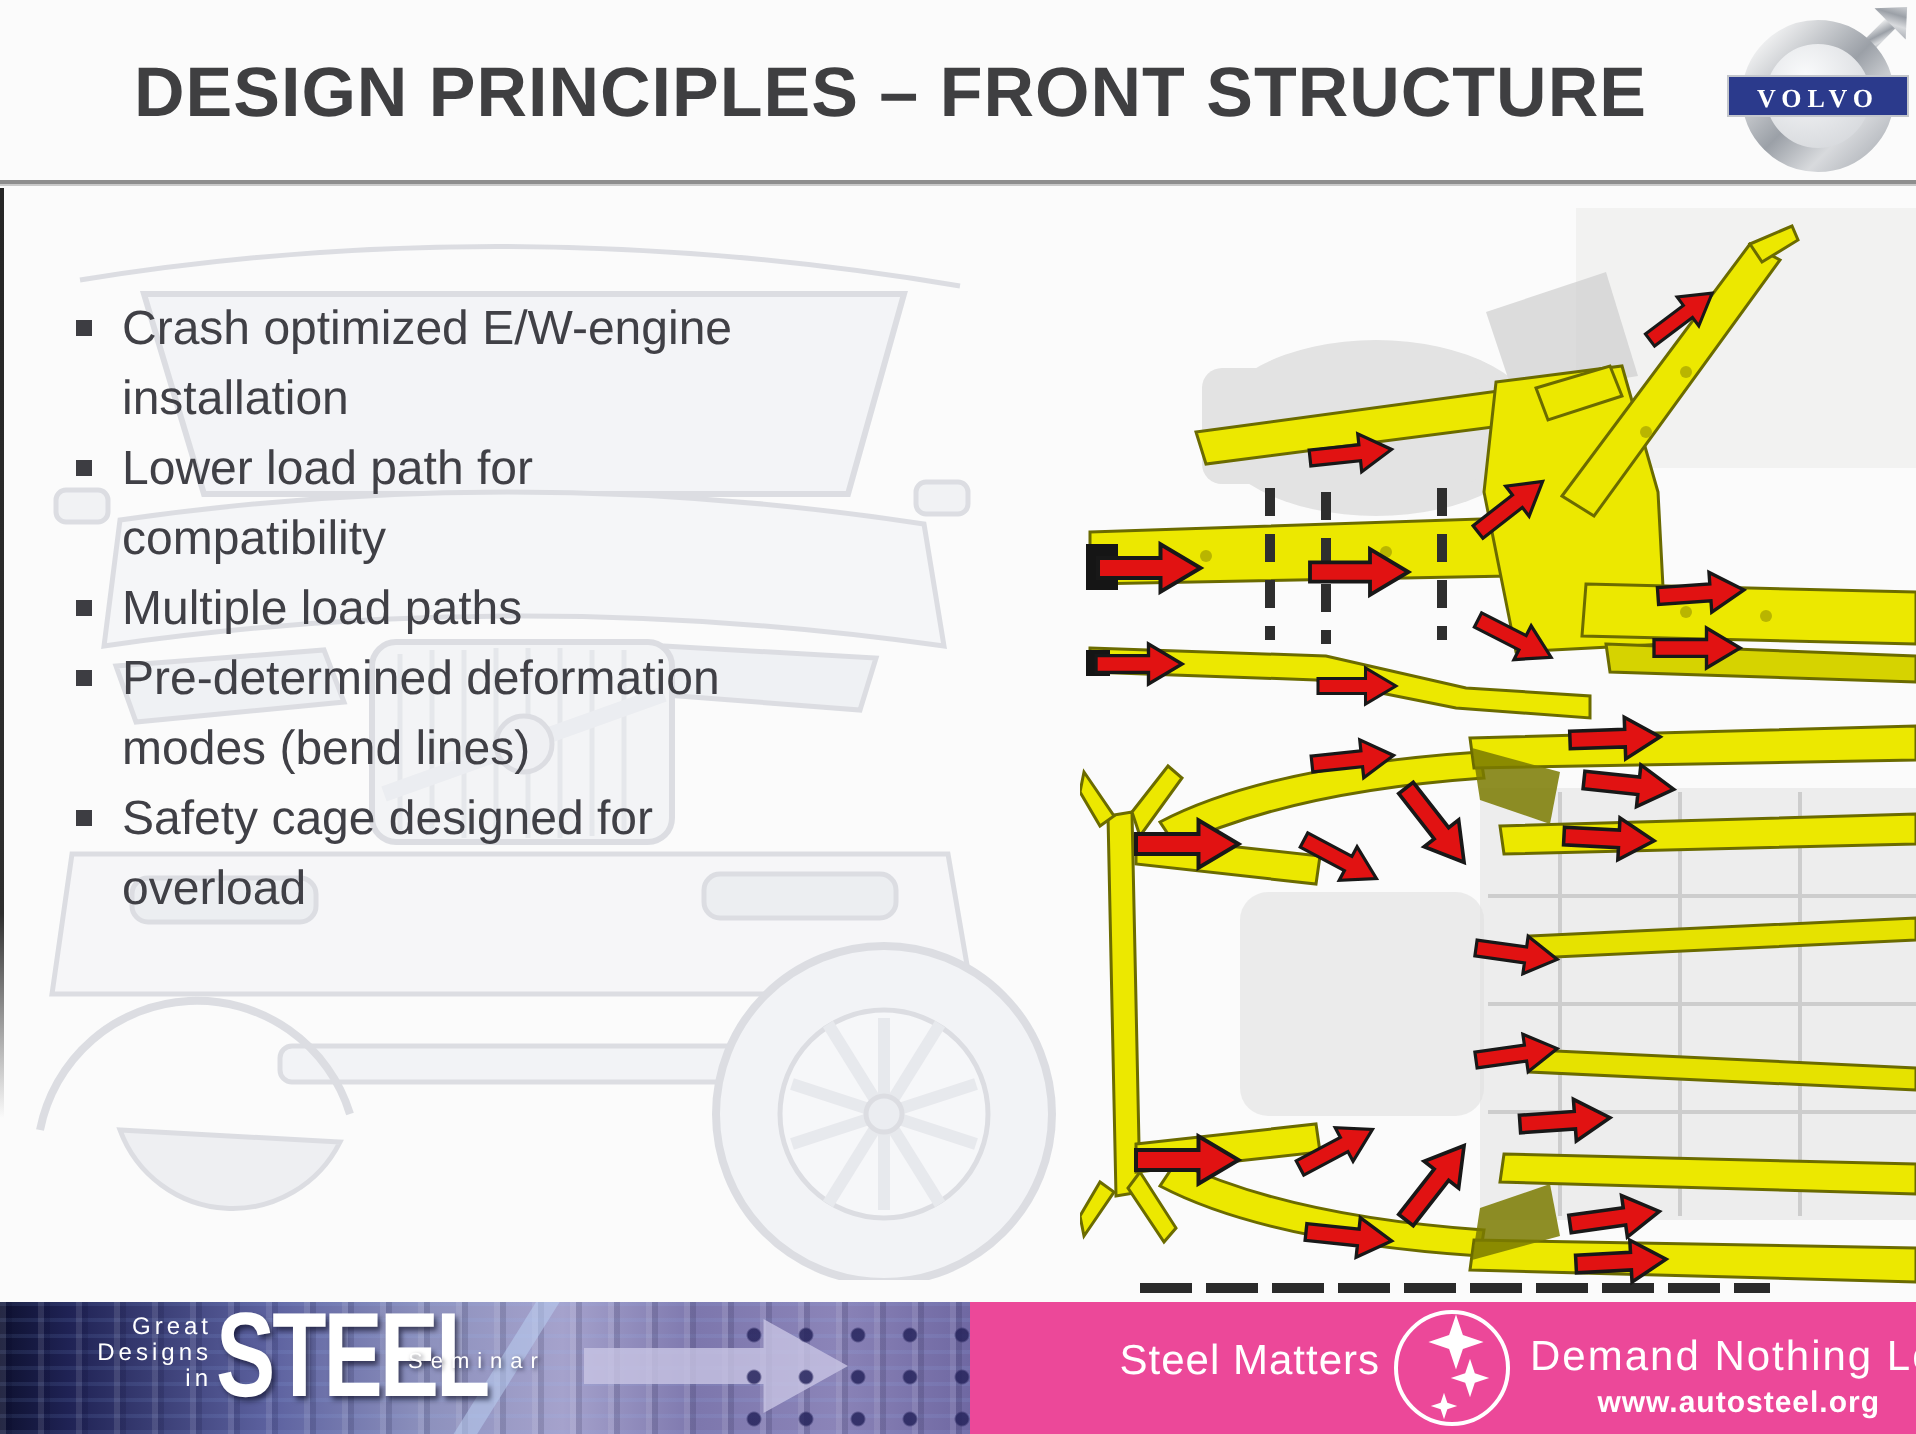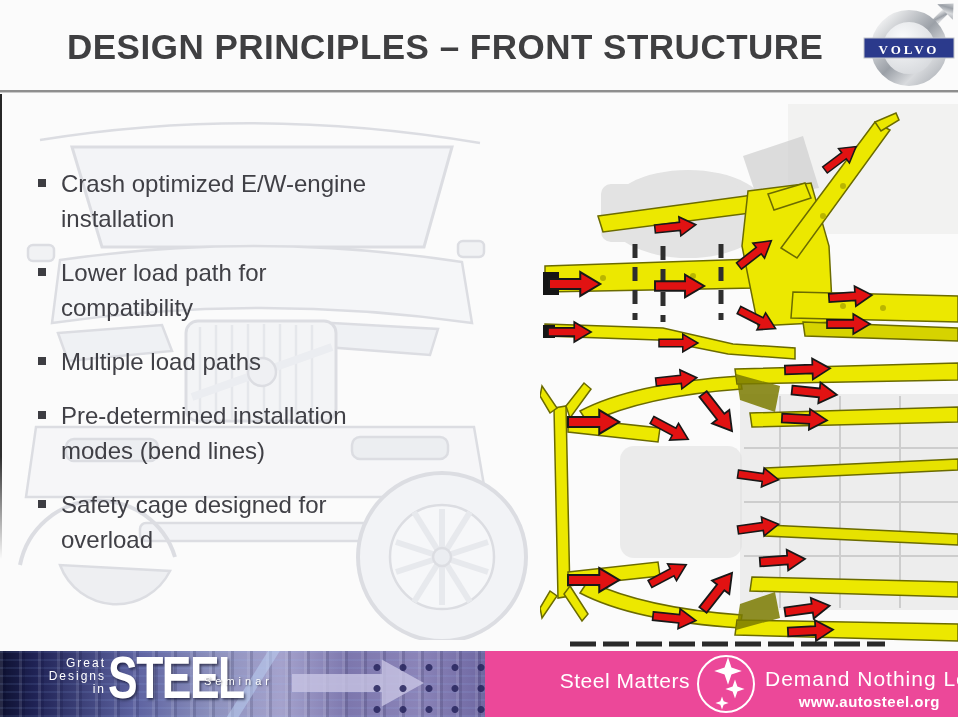--- a/index.html
+++ b/index.html
@@ -27,21 +27,21 @@
   
   .heading{
     position:absolute;left:27px;top:100px;
     font-size:34px;font-weight:bold;color:#c40f11;letter-spacing:0.2px;
   }
   .bullets{
     position:absolute;left:36px;top:147px;width:452px;
     margin:0;padding:0;list-style:none;
     font-size:24px;line-height:35px;color:#404046;
   }
-  .bullets li{position:relative;padding-left:25px;margin-top:19px;}
+  .bullets li{position:relative;padding-left:25px;}
   .bullets li::before{
     content:"";position:absolute;left:2px;top:13px;width:8px;height:8px;
     background:#3d3d42;
   }
   .bullets li span{white-space:pre-line;}
   .faded-car{position:absolute;left:0;top:95px;}
   .figure{position:absolute;}
   
   .banner{position:absolute;left:0;top:651px;width:958px;height:66px;}
   .banner-left{
@@ -172,21 +172,21 @@
       <path d="M60,470 a60,60 0 0 0 110,6 Z" fill="#e4e6ec"></path>
     </g>
   </svg>
 
   <ul class="bullets">
     <li><span>Crash optimized E/W-engine
 installation</span></li>
     <li><span>Lower load path for
 compatibility</span></li>
     <li><span>Multiple load paths</span></li>
-    <li><span>Pre-determined installation
+    <li><span>Pre-determined deformation
 modes (bend lines)</span></li>
     <li><span>Safety cage designed for
 overload</span></li>
   </ul>
 
   <svg class="figure" style="left:543px;top:96px;" width="415" height="264" viewBox="0 0 415 264">
     <defs>
       <path id="arr" d="M0,-4 L25,-4 L25,-9.5 L41,0 L25,9.5 L25,4 L0,4 Z"></path>
     </defs>
     <rect x="245" y="8" width="170" height="130" fill="#f2f2f1"></rect>

